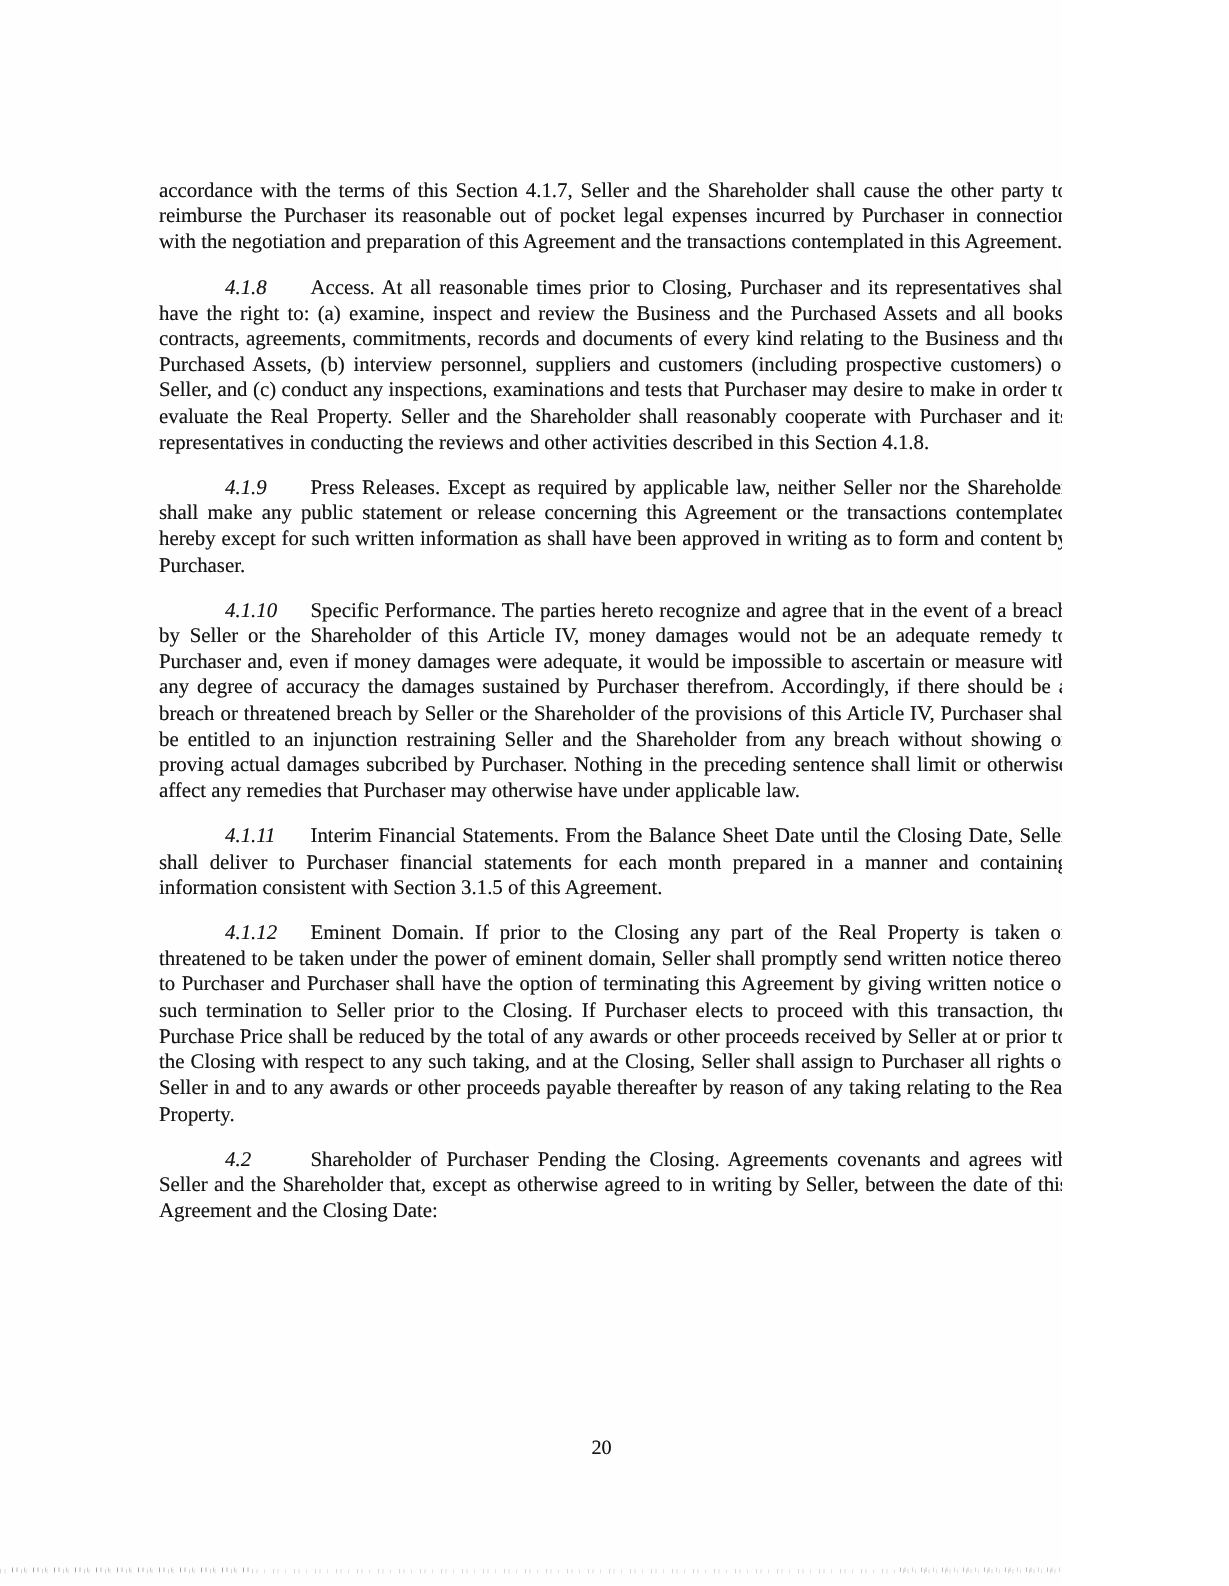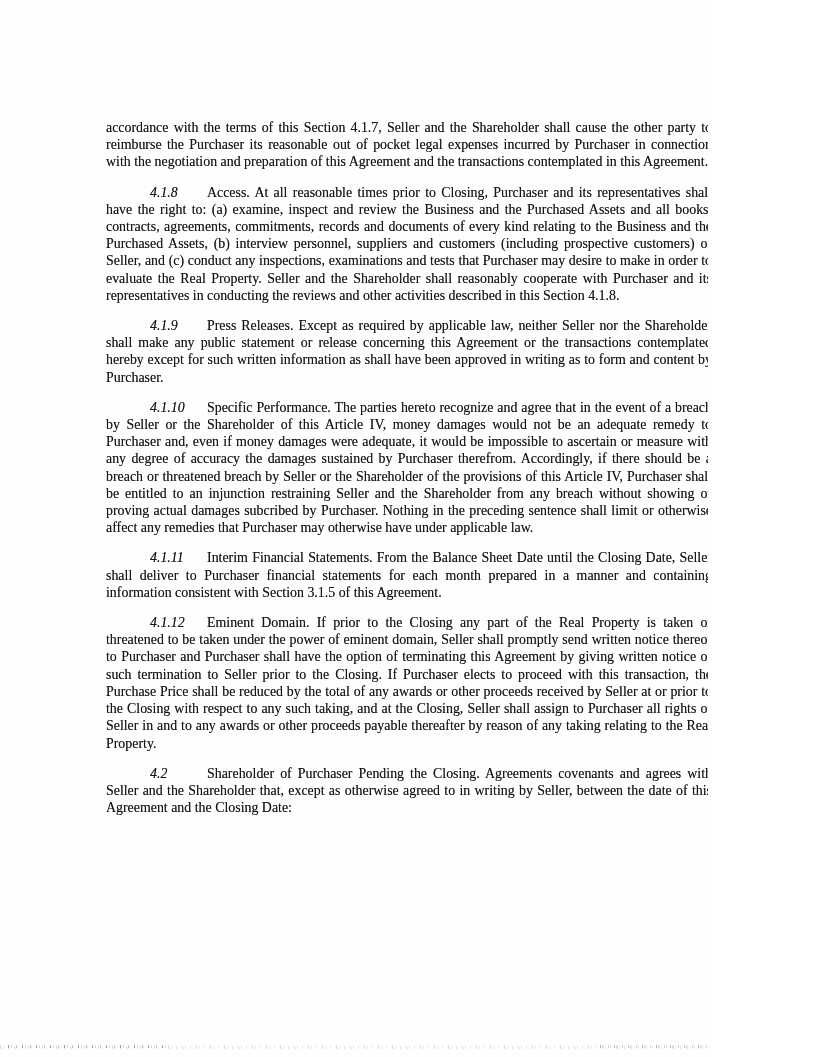--- a/index.html
+++ b/index.html
@@ -96,18 +96,19 @@
       <span>From the Balance Sheet Date until the Closing Date, Seller shall deliver to Purchaser financial statements for each month prepared in a manner and containing information consistent with Section 3.1.5 of this Agreement.</span></p>
 
     <p class="para indent"><span class="num">4.1.12</span><span class="head">Eminent Domain</span><span>.</span>
       <span>If prior to the Closing any part of the Real Property is taken or threatened to be taken under the power of eminent domain, Seller shall promptly send written notice thereof to Purchaser and Purchaser shall have the option of terminating this Agreement by giving written notice of such termination to Seller prior to the Closing. If Purchaser elects to proceed with this transaction, the Purchase Price shall be reduced by the total of any awards or other proceeds received by Seller at or prior to the Closing with respect to any such taking, and at the Closing, Seller shall assign to Purchaser all rights of Seller in and to any awards or other proceeds payable thereafter by reason of any taking relating to the Real Property.</span></p>
 
     <p class="para indent"><span class="num">4.2</span><span class="head">Shareholder of Purchaser Pending the Closing</span><span>.</span>
       <span>Agreements covenants and agrees with Seller and the Shareholder that, except as otherwise agreed to in writing by Seller, between the date of this Agreement and the Closing Date:</span></p>
 
   </div>
 
+  <div class="page-number">20</div>
 
   <div class="scan-line full"></div>
   <div class="scan-line left-dark"></div>
   <div class="scan-line right-mid"></div>
 
 </div>
 
 </body></html>

